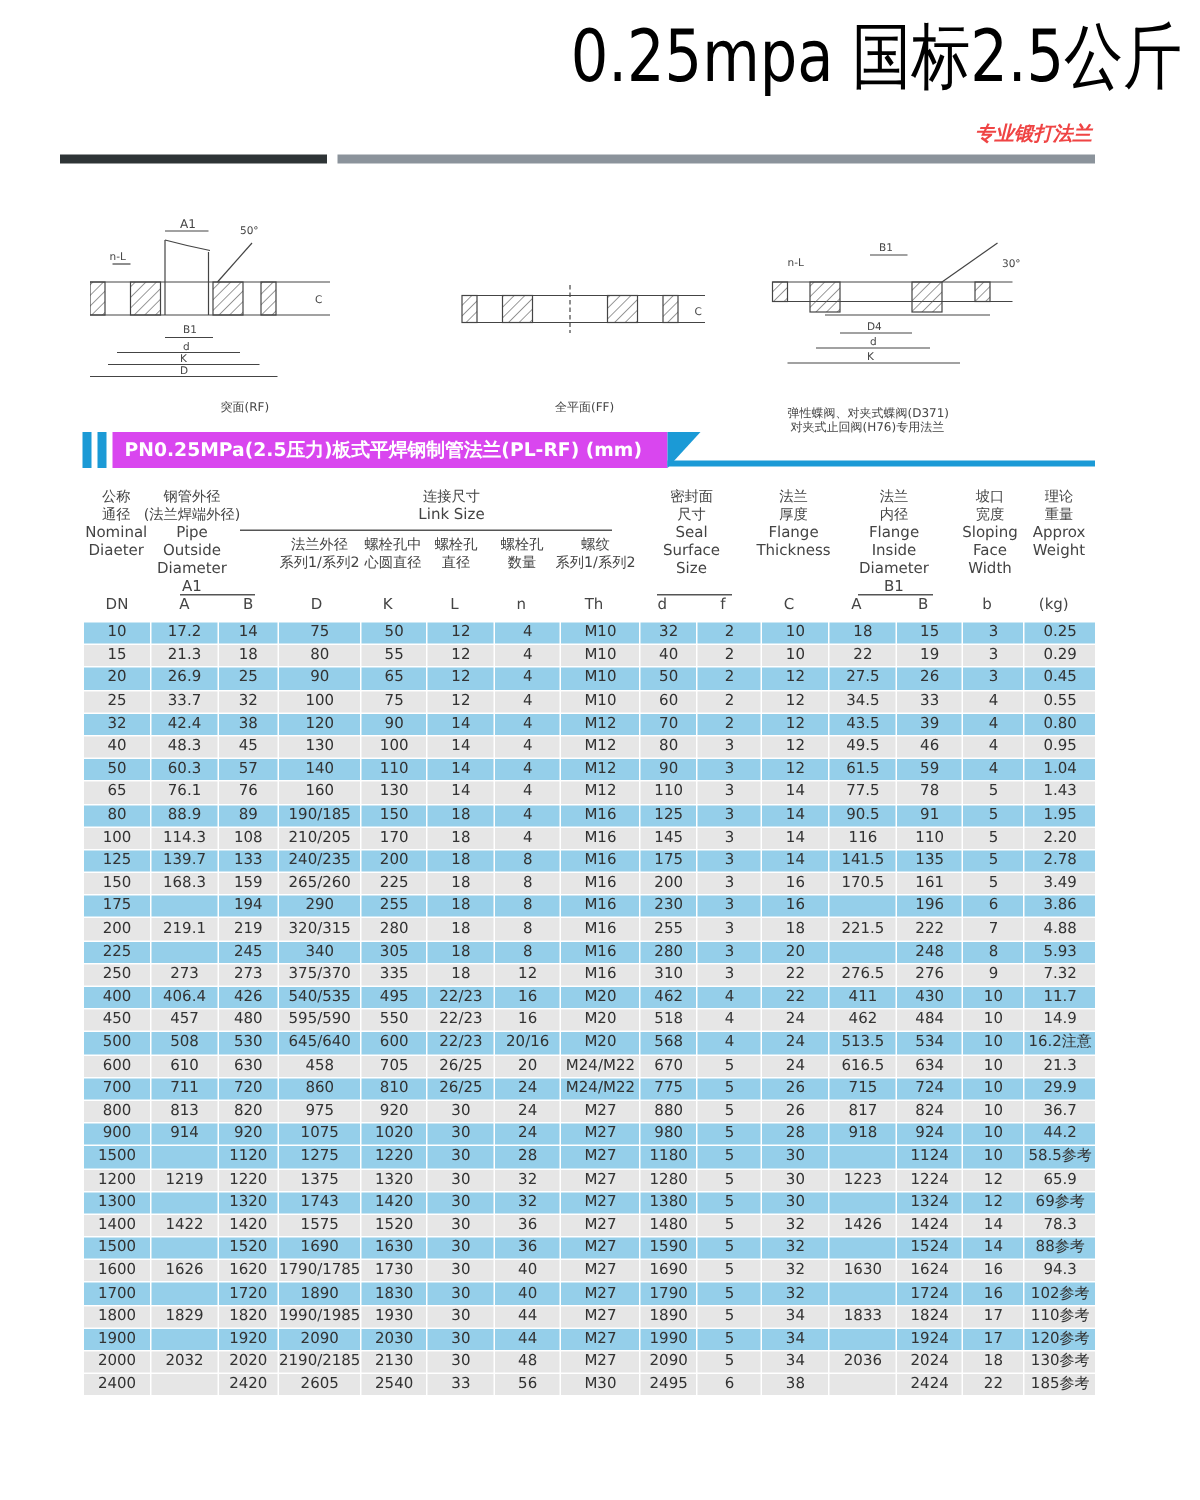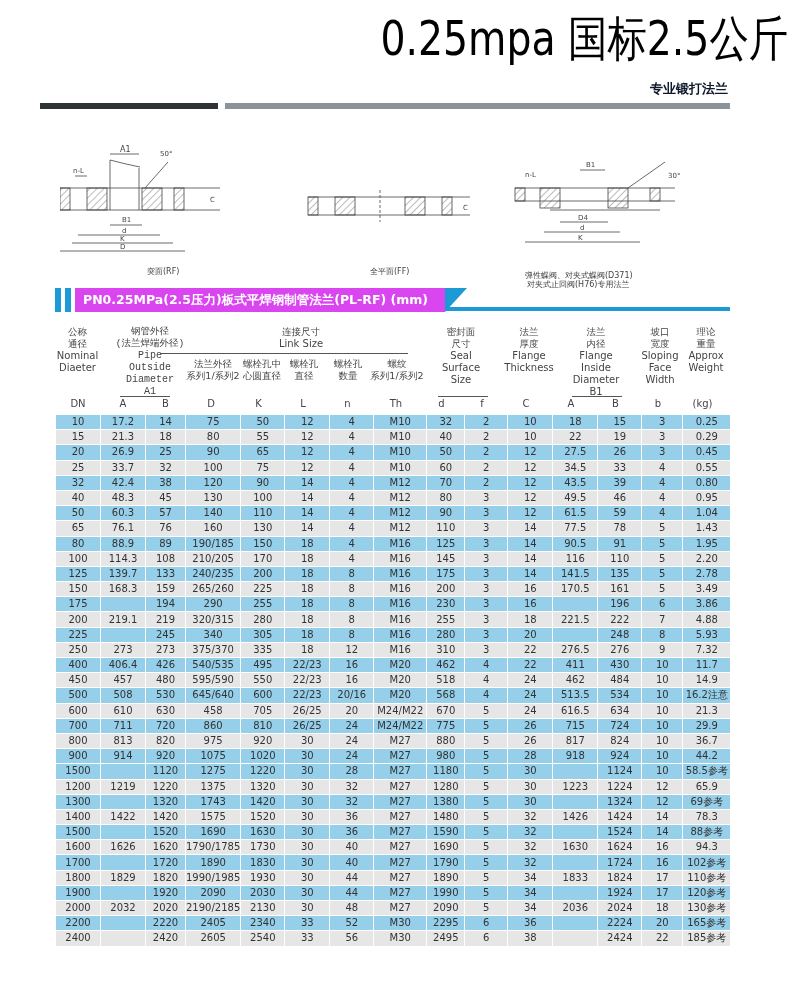--- a/index.html
+++ b/index.html
@@ -1,18 +1,18 @@
 <!DOCTYPE html>
 <html><head>
 <meta charset="utf-8">
 <style>
   html, body { margin: 0; padding: 0; background: #ffffff; }
   body { width: 800px; height: 1000px; position: relative; overflow: hidden; font-family: "DejaVu Sans", sans-serif; color: #333; }
   .title { position: absolute; right: 12px; top: 8px; font-family: "DejaVu Sans", sans-serif; font-size: 48px; line-height: 60px; color: #000; letter-spacing: 0px; white-space: nowrap; transform: scaleX(0.82); transform-origin: right center; }
-  .subtitle { position: absolute; right: 72px; top: 80px; font-size: 13px; font-weight: bold; color: #0f172a; }
+  .subtitle { position: absolute; right: 72px; top: 80px; font-size: 13px; font-weight: bold; color: #ef4444; font-style: italic; }
   .bar-dark { position: absolute; left: 40px; top: 103px; width: 178px; height: 6px; background: #2e3436; }
   .bar-grey { position: absolute; left: 225px; top: 103px; width: 505px; height: 6px; background: #8b939b; }
 
   .drawings { position: absolute; left: 60px; top: 140px; width: 680px; height: 150px; }
   .drawings svg { position: absolute; top: 0; left: 0; }
   .cap { position: absolute; font-size: 8px; color: #444; white-space: nowrap; }
 
   .section-bar { position: absolute; left: 55px; top: 288px; width: 675px; height: 24px; }
   .section-bar .stripe1 { position: absolute; left: 0; top: 0; width: 6px; height: 24px; background: #1b9ad6; }
   .section-bar .stripe2 { position: absolute; left: 10px; top: 0; width: 6px; height: 24px; background: #1b9ad6; }
@@ -118,21 +118,21 @@
   <div class="tip"></div>
   <div class="line"></div>
 </div>
 
 <div class="hdr" style="left:55px; top:326px; width:45px;">
   <div class="cn">公称</div>
   <div class="cn">通径</div>
   <div>Nominal</div>
   <div>Diaeter</div>
 </div>
-<div class="hdr" style="left:105px; top:326px; width:90px;font-family:Liberation Mono, monospace;">
+<div class="hdr" style="left:83px; top:326px; width:90px;">
   <div class="cn">钢管外径</div>
   <div class="cn">(法兰焊端外径)</div>
   <div>Pipe</div>
   <div>Outside</div>
   <div>Diameter</div>
   <div>A1</div>
 </div>
 <div class="hline" style="left:120px; top:396px; width:50px;"></div>
 
 <div class="hdr" style="left:186px; top:326px; width:230px;">
@@ -792,37 +792,20 @@
         <td>48</td>
         <td>M27</td>
         <td>2090</td>
         <td>5</td>
         <td>34</td>
         <td>2036</td>
         <td>2024</td>
         <td>18</td>
         <td>130参考</td>
       </tr>
-      <tr class="odd">
-        <td>2200</td>
-        <td></td>
-        <td>2220</td>
-        <td>2405</td>
-        <td>2340</td>
-        <td>33</td>
-        <td>52</td>
-        <td>M30</td>
-        <td>2295</td>
-        <td>6</td>
-        <td>36</td>
-        <td></td>
-        <td>2224</td>
-        <td>20</td>
-        <td>165参考</td>
-      </tr>
       <tr class="even">
         <td>2400</td>
         <td></td>
         <td>2420</td>
         <td>2605</td>
         <td>2540</td>
         <td>33</td>
         <td>56</td>
         <td>M30</td>
         <td>2495</td>

